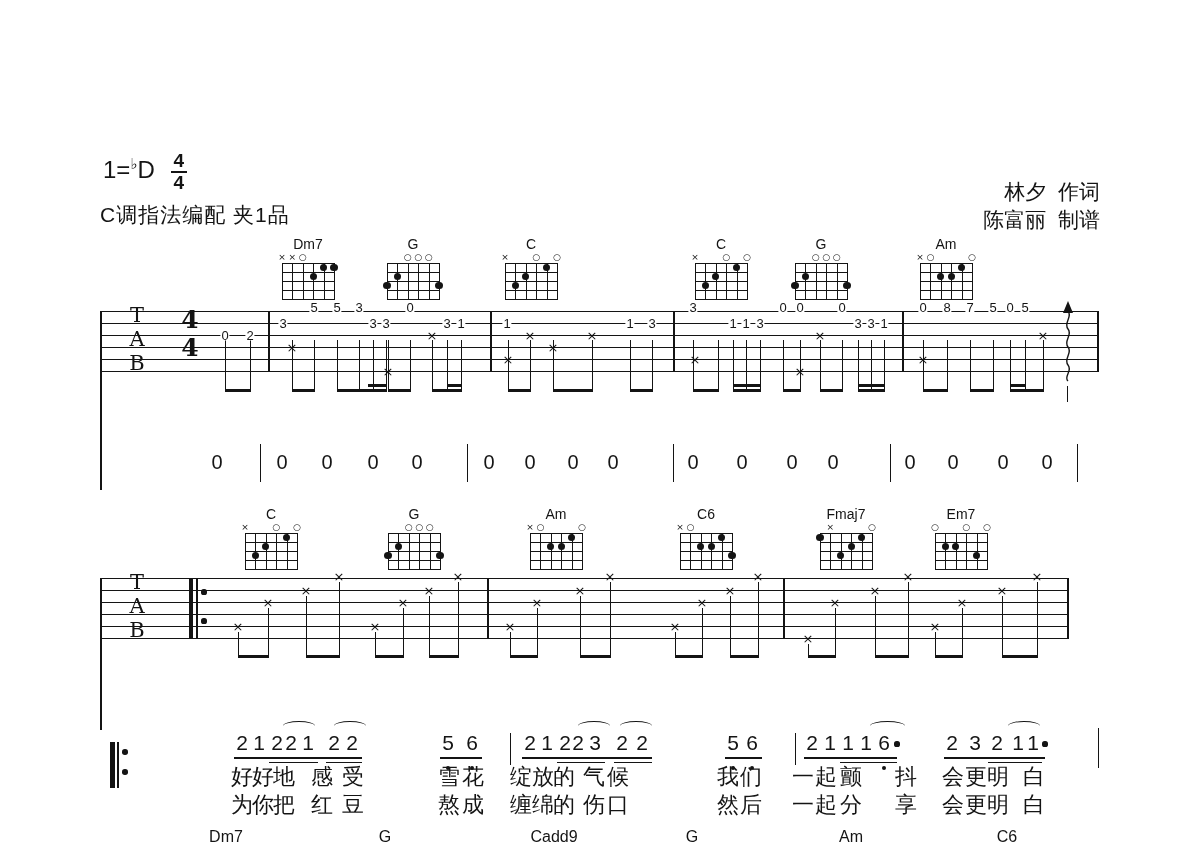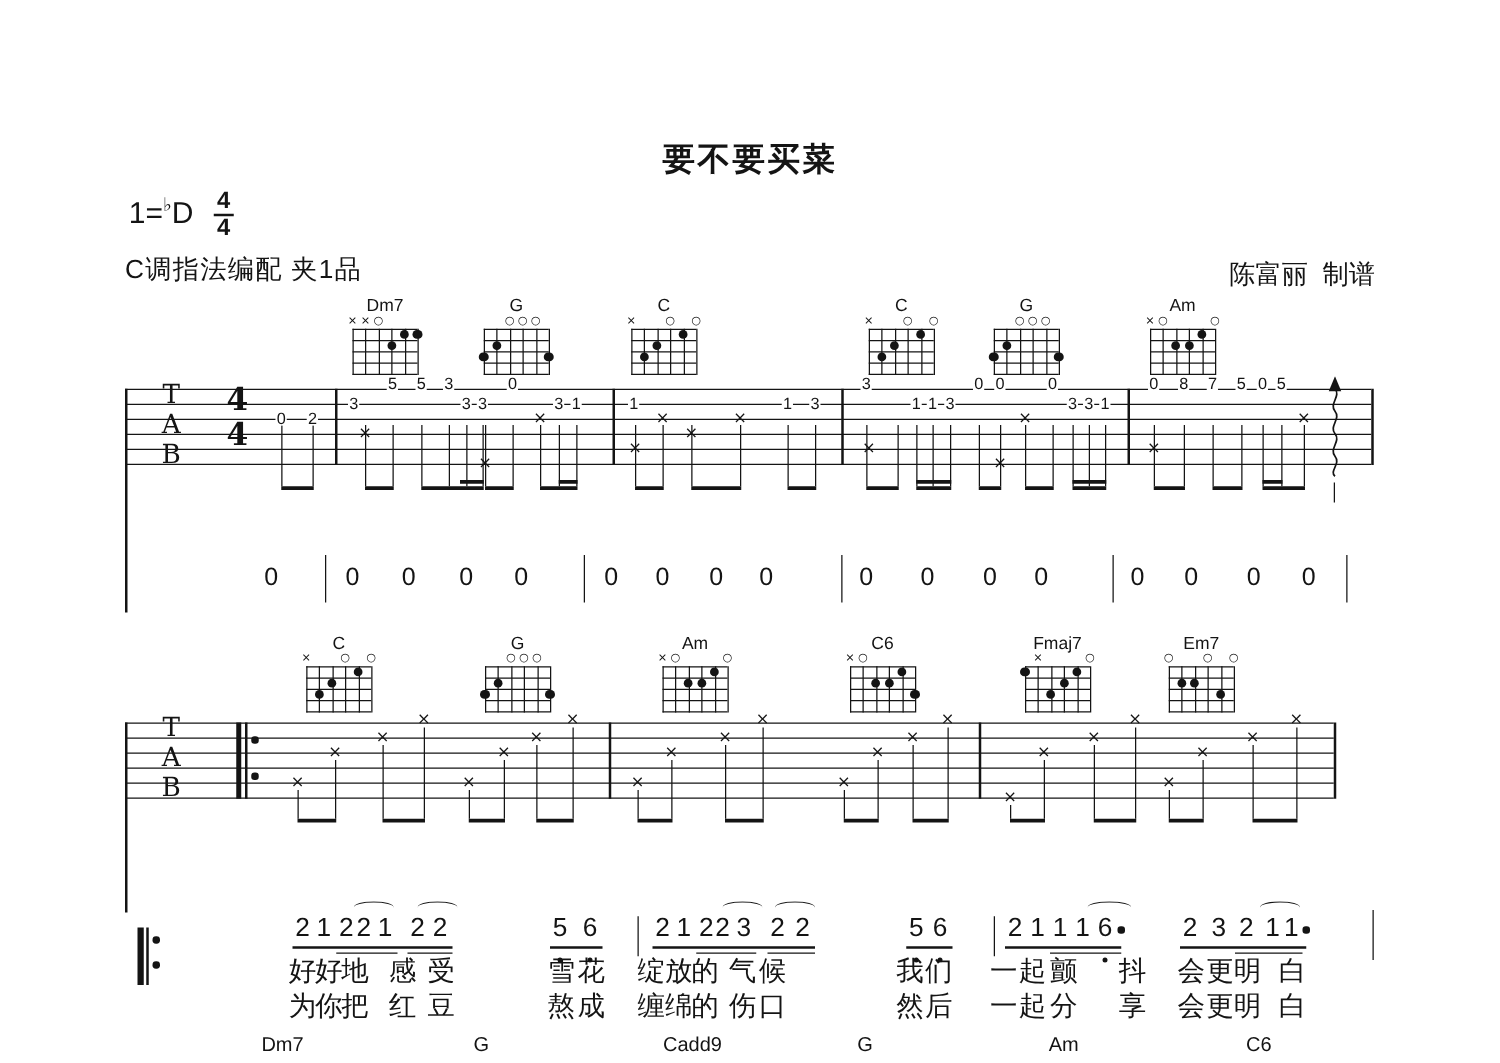--- a/index.html
+++ b/index.html
@@ -26,27 +26,27 @@
   .f-bc{font-size:16px;}
   .frac{display:inline-block;vertical-align:middle;text-align:center;margin-left:16px;}
   .frac .fn{display:block;font-size:19px;font-weight:700;line-height:18px;}
   .frac .fb{display:block;width:16px;height:1.5px;background:#141414;margin:1px auto;}
   .arc{border-top:1.6px solid #141414;border-radius:50% 50% 0 0;height:9px;}
 </style>
 </head>
 <body>
 
 <div id="sheet">
-  <div class="abs ctr f-sub" style="left:600px;top:110px;">要不要买菜</div>
 
   <div class="abs f-key" style="left:103px;top:152px;">
     <span>1=</span><span class="f-flat">♭</span><span>D</span><span class="frac"><span class="fn">4</span><span class="fb"></span><span class="fn">4</span></span>
   </div>
   <div class="abs f-capo" style="left:100px;top:201px;">C调指法编配  夹1品</div>
 
+  <div class="abs f-credit" style="left:890px;top:178px;"><span>林夕</span>&nbsp;&nbsp;<span>作词</span></div>
   <div class="abs f-credit" style="left:890px;top:206px;"><span>陈富丽</span>&nbsp;&nbsp;<span>制谱</span></div>
 <div class="abs ctr f-label" style="left: 308px; top: 236px;">Dm7</div>
     <div class="abs ctr f-marker" style="left: 282px; top: 253px;">×</div>
     <div class="abs ctr f-marker" style="left: 292.4px; top: 253px;">×</div>
     <div class="abs ctr f-marker" style="left: 302.8px; top: 253px;">○</div>
     <div class="abs" style="left: 282px; top: 263px; width: 52px; height: 1px; background: rgb(20, 20, 20);"></div>
     <div class="abs" style="left: 282px; top: 272px; width: 52px; height: 1px; background: rgb(20, 20, 20);"></div>
     <div class="abs" style="left: 282px; top: 281px; width: 52px; height: 1px; background: rgb(20, 20, 20);"></div>
     <div class="abs" style="left: 282px; top: 290px; width: 52px; height: 1px; background: rgb(20, 20, 20);"></div>
     <div class="abs" style="left: 282px; top: 299px; width: 52px; height: 1px; background: rgb(20, 20, 20);"></div>

